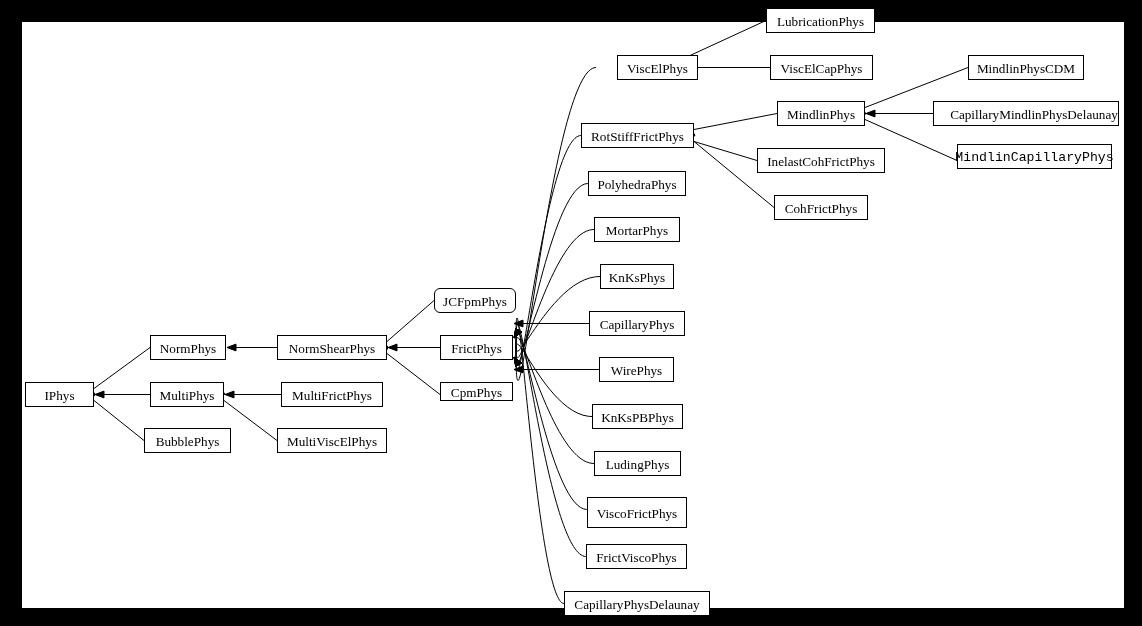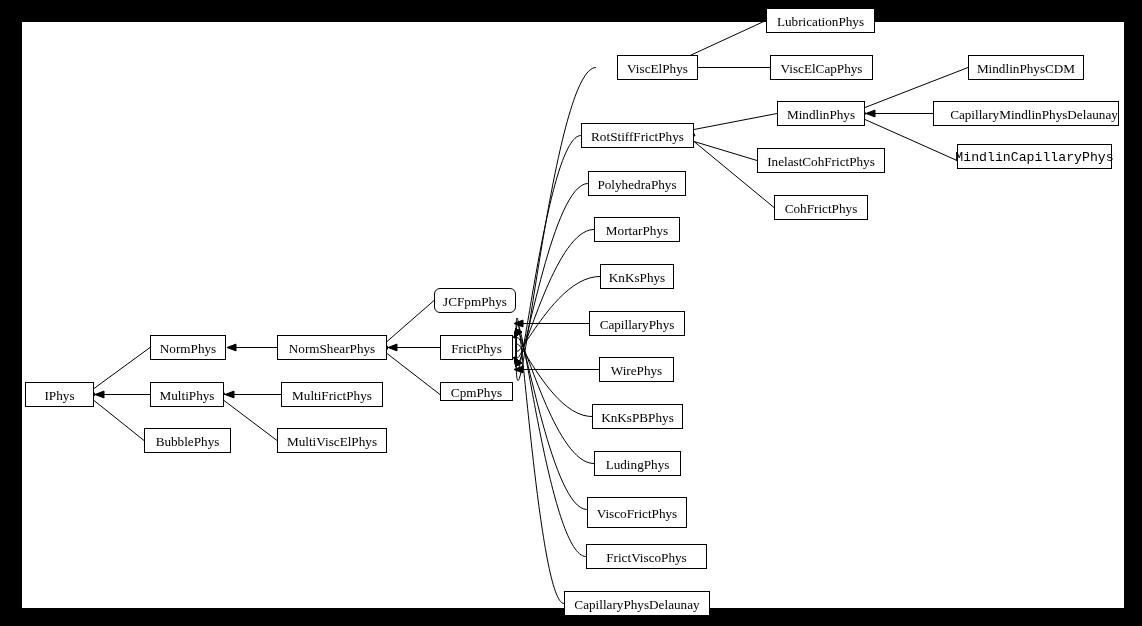--- a/index.html
+++ b/index.html
@@ -171,21 +171,21 @@
       </div>
       <div class="node-box" style="left: 592px; top: 404px; width: 91px; height: 25px;">
         <span class="node-label">KnKsPBPhys</span>
       </div>
       <div class="node-box" style="left: 594px; top: 451px; width: 87px; height: 25px;">
         <span class="node-label">LudingPhys</span>
       </div>
       <div class="node-box" style="left: 587px; top: 497px; width: 100px; height: 31px;">
         <span class="node-label">ViscoFrictPhys</span>
       </div>
-      <div class="node-box" style="left: 586px; top: 544px; width: 121px; height: 25px;">
+      <div class="node-box" style="left: 586px; top: 544px; width: 101px; height: 25px;">
         <span class="node-label">FrictViscoPhys</span>
       </div>
       <div class="node-box" style="left: 564px; top: 591px; width: 146px; height: 25px;">
         <span class="node-label">CapillaryPhysDelaunay</span>
       </div>
       <div class="node-box" style="left: 766px; top: 8px; width: 109px; height: 25px;">
         <span class="node-label">LubricationPhys</span>
       </div>
       <div class="node-box" style="left: 770px; top: 55px; width: 103px; height: 25px; align-items: center;">
         <span class="node-label">ViscElCapPhys</span>

